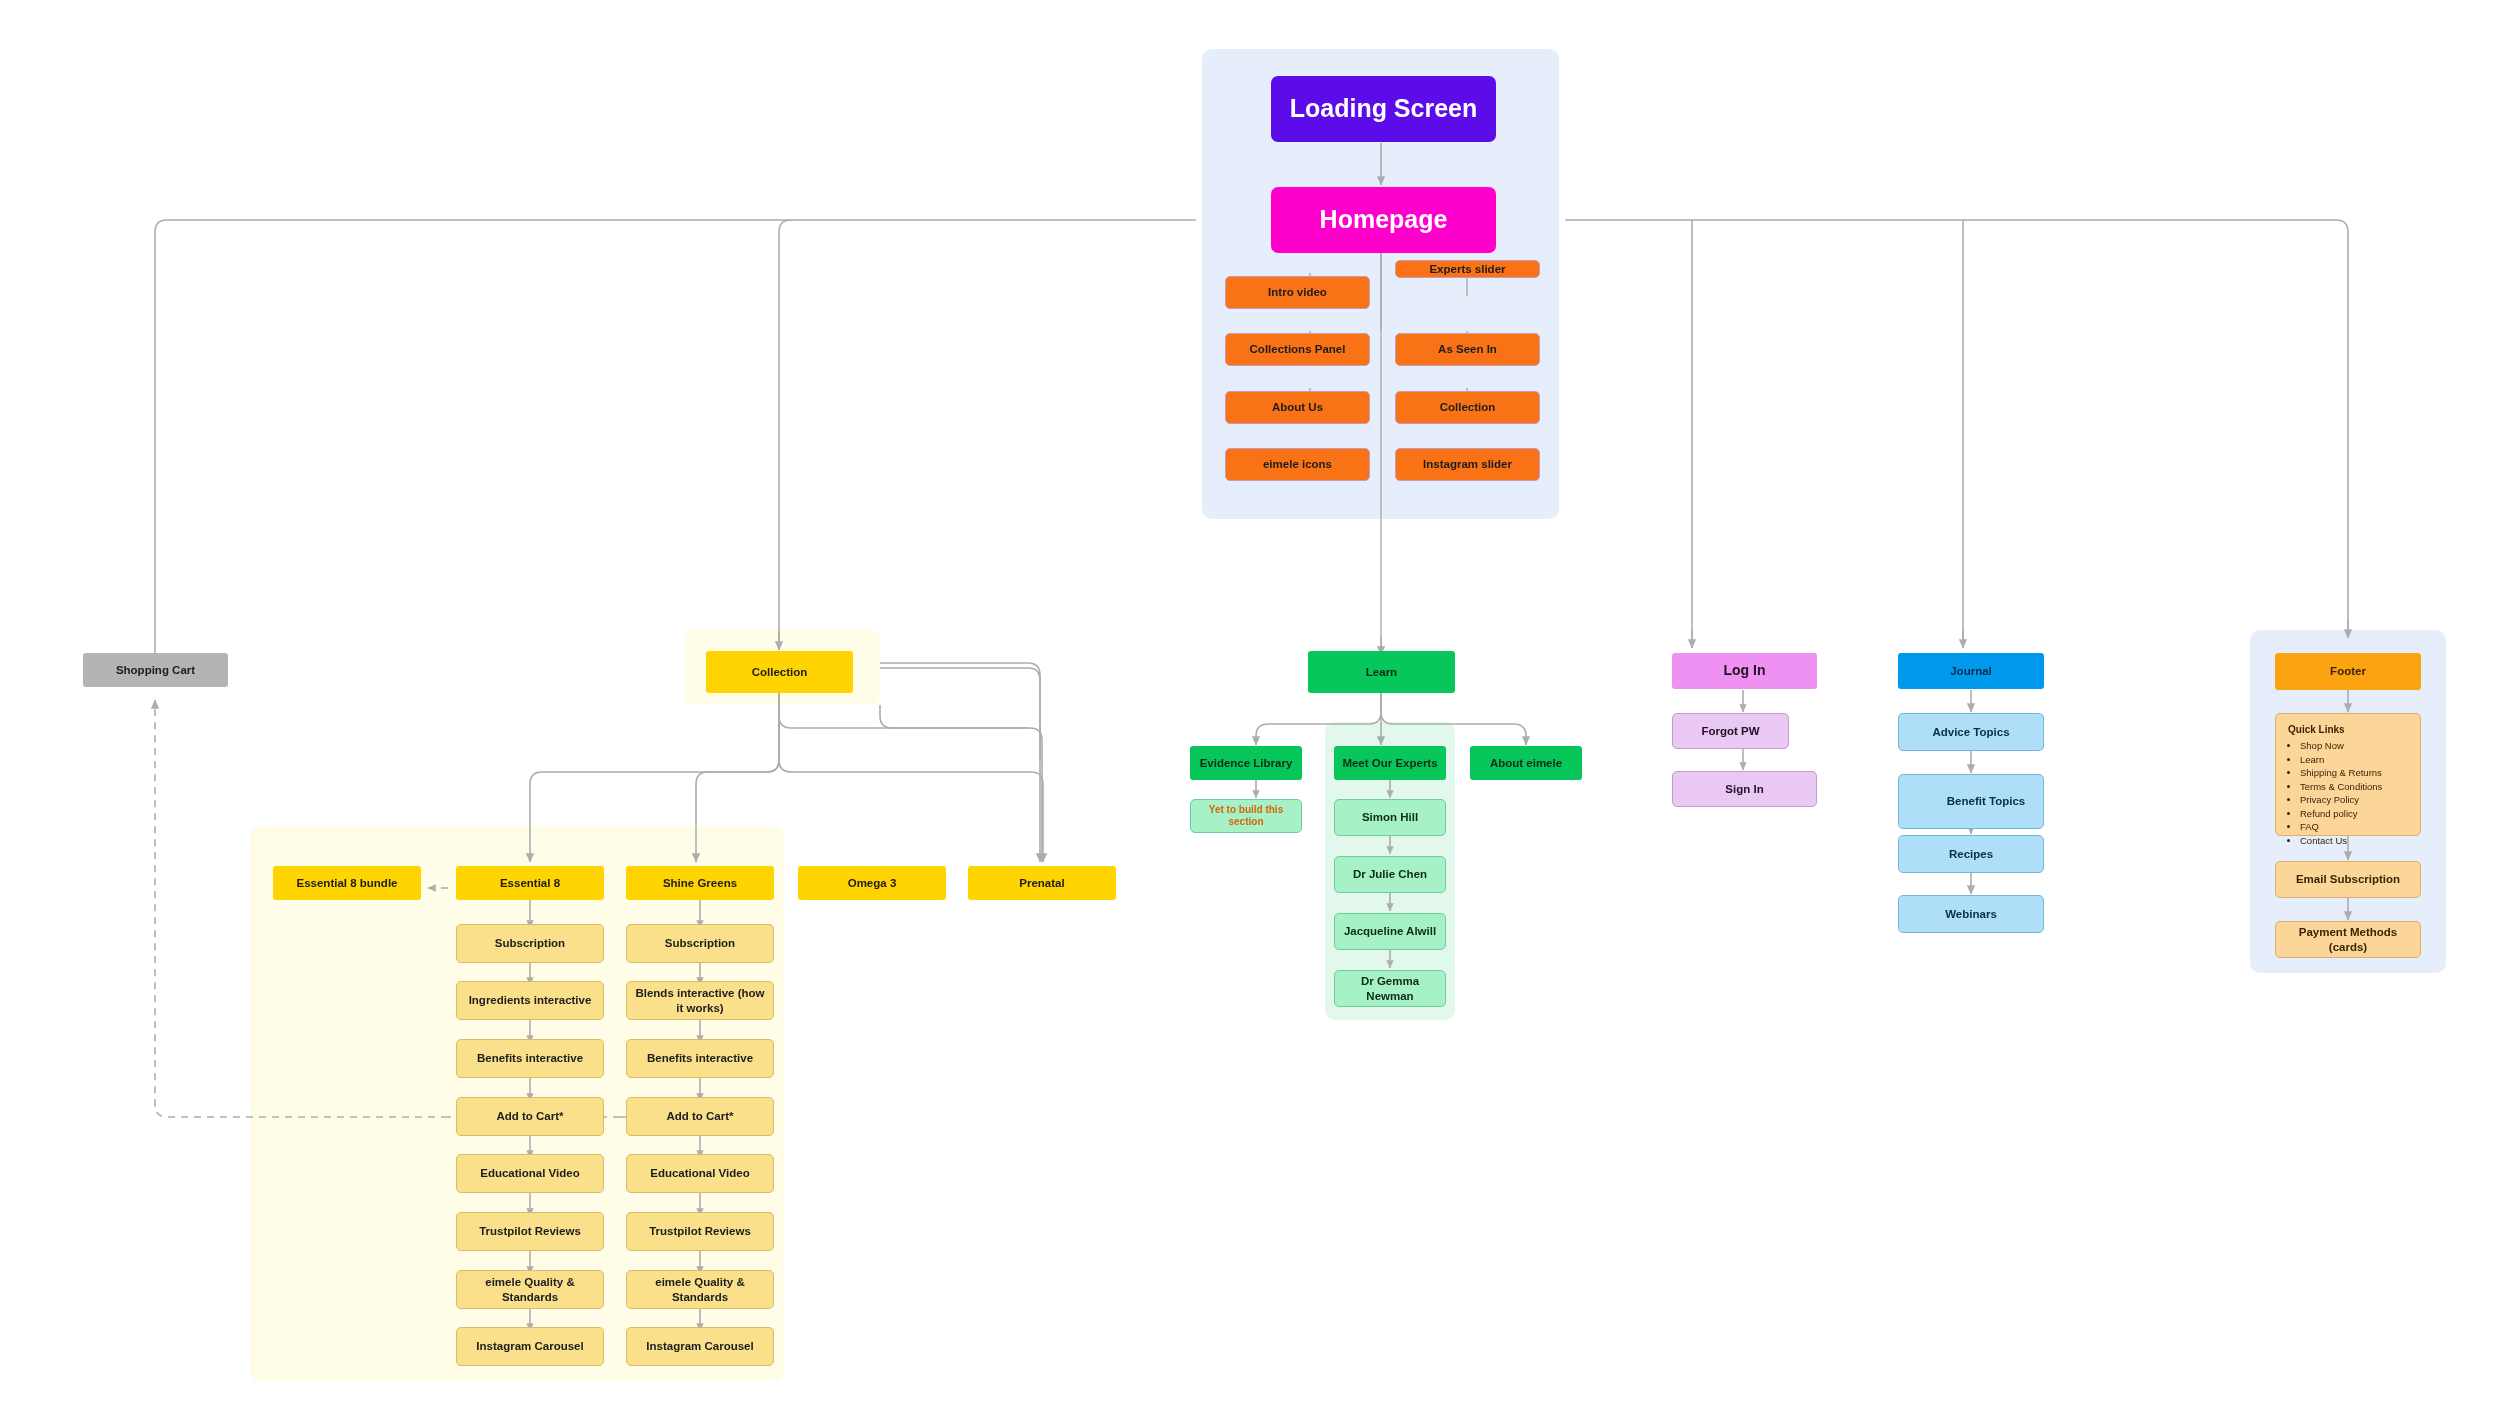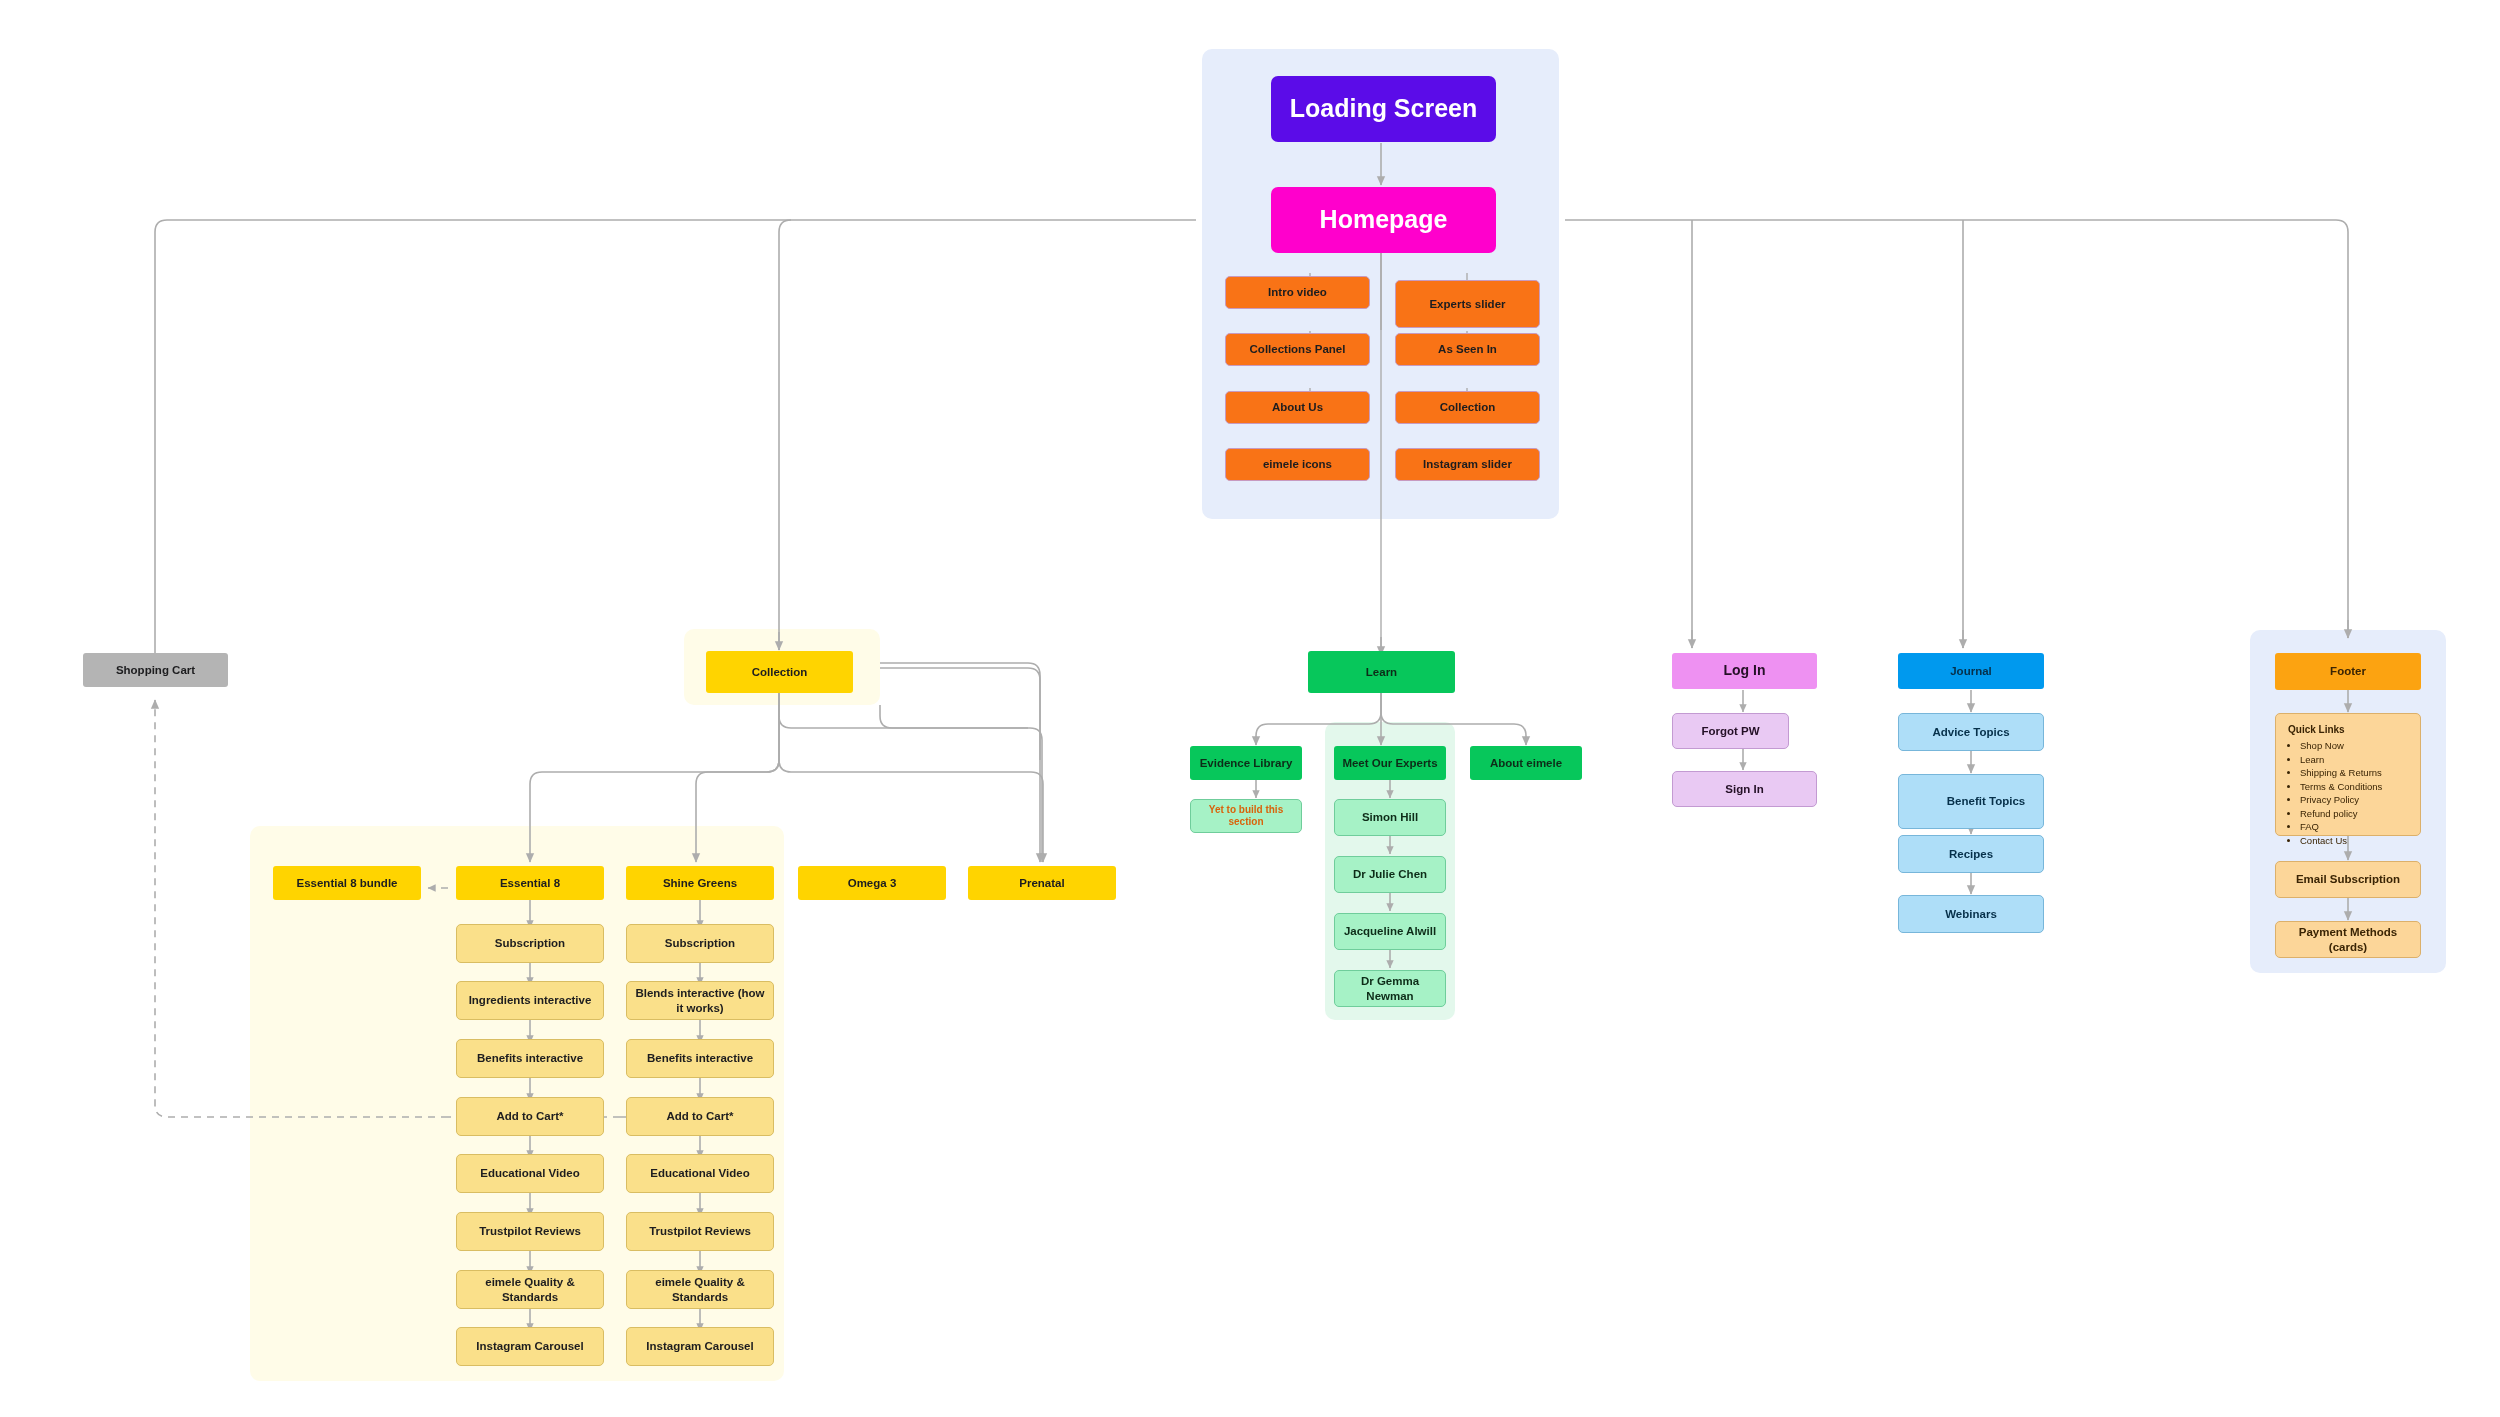--- a/index.html
+++ b/index.html
@@ -166,21 +166,21 @@
   </svg>
 
   <div class="node n-loading" style="left:1271px; top:76px; width:225px; height:66px;text-align:right;">Loading Screen</div>
   <div class="node n-home" style="left:1271px; top:187px; width:225px; height:66px;">Homepage</div>
 
   <div class="node n-pink" style="left:1225px; top:276px; width:145px; height:33px;">Intro video</div>
   <div class="node n-pink" style="left:1225px; top:333px; width:145px; height:33px;">Collections Panel</div>
   <div class="node n-pink" style="left:1225px; top:391px; width:145px; height:33px;">About Us</div>
   <div class="node n-pink" style="left:1225px; top:448px; width:145px; height:33px;">eimele icons</div>
 
-  <div class="node n-pink" style="left:1395px; top:280px; width:145px; height:48px;">Experts slider</div>
+  <div class="node n-pink" style="left:1395px; top:260px; width:145px; height:18px;">Experts slider</div>
   <div class="node n-pink" style="left:1395px; top:333px; width:145px; height:33px;">As Seen In</div>
   <div class="node n-pink" style="left:1395px; top:391px; width:145px; height:33px;">Collection</div>
   <div class="node n-pink" style="left:1395px; top:448px; width:145px; height:33px;">Instagram slider</div>
 
   <div class="node n-grey" style="left:83px; top:653px; width:145px; height:34px;">Shopping Cart</div>
 
   <div class="node n-yellow" style="left:706px; top:651px; width:147px; height:42px;">Collection</div>
 
   <div class="node n-yellow" style="left:273px; top:866px; width:148px; height:34px;">Essential 8 bundle</div>
   <div class="node n-yellow" style="left:456px; top:866px; width:148px; height:34px;">Essential 8</div>

